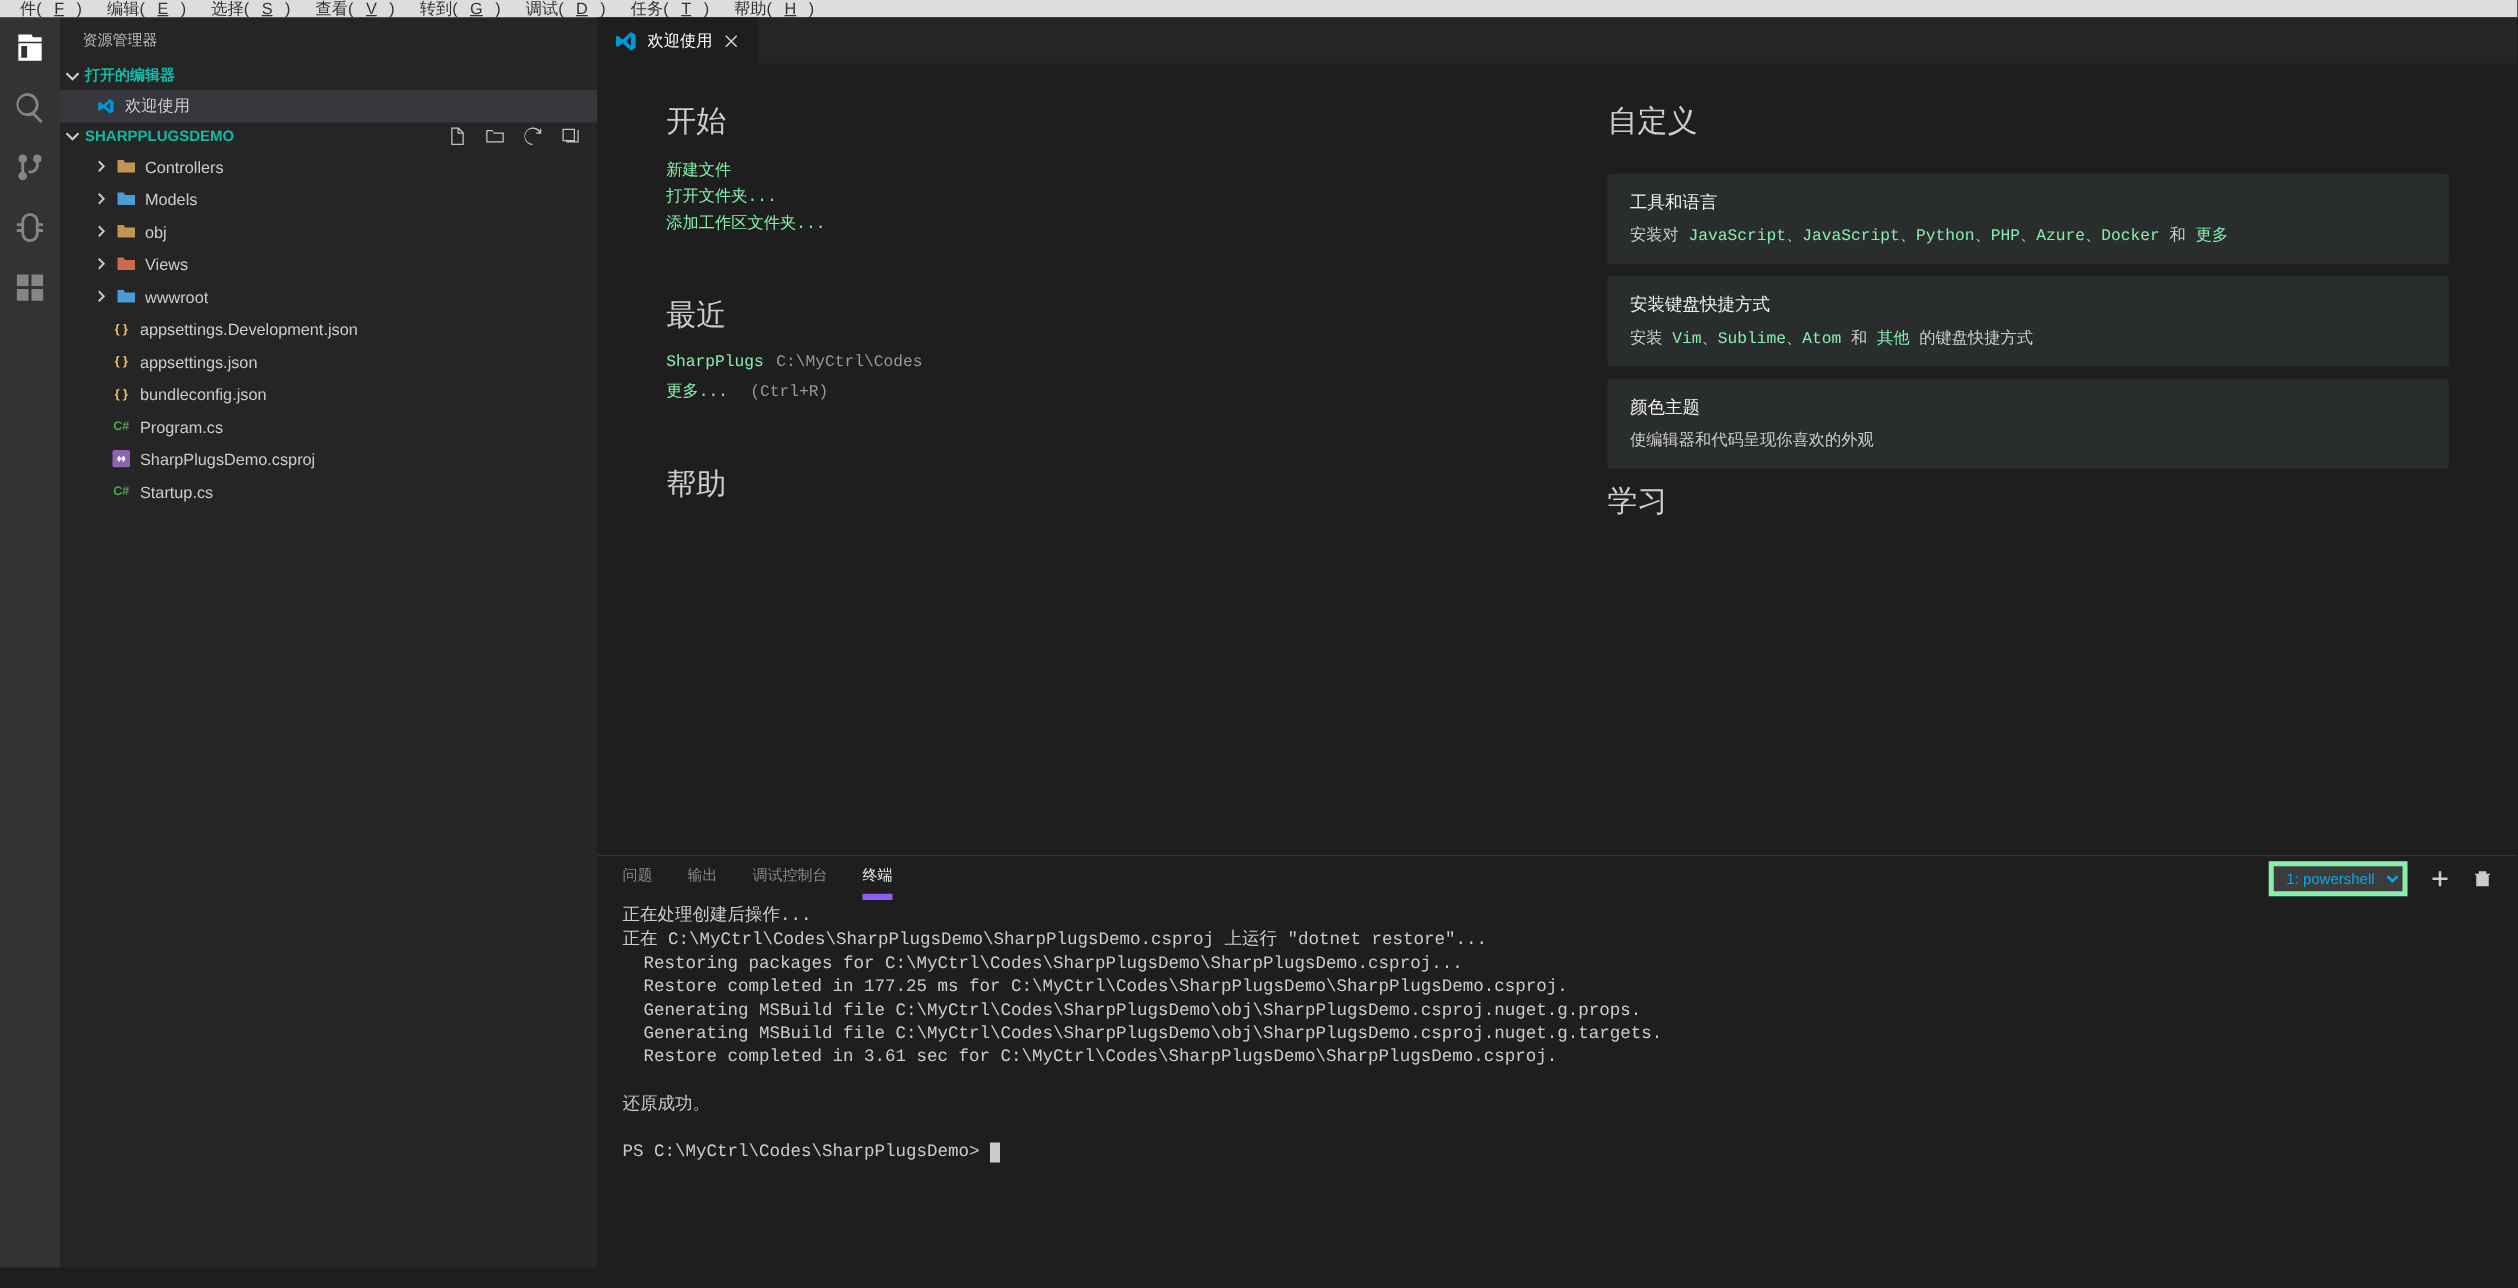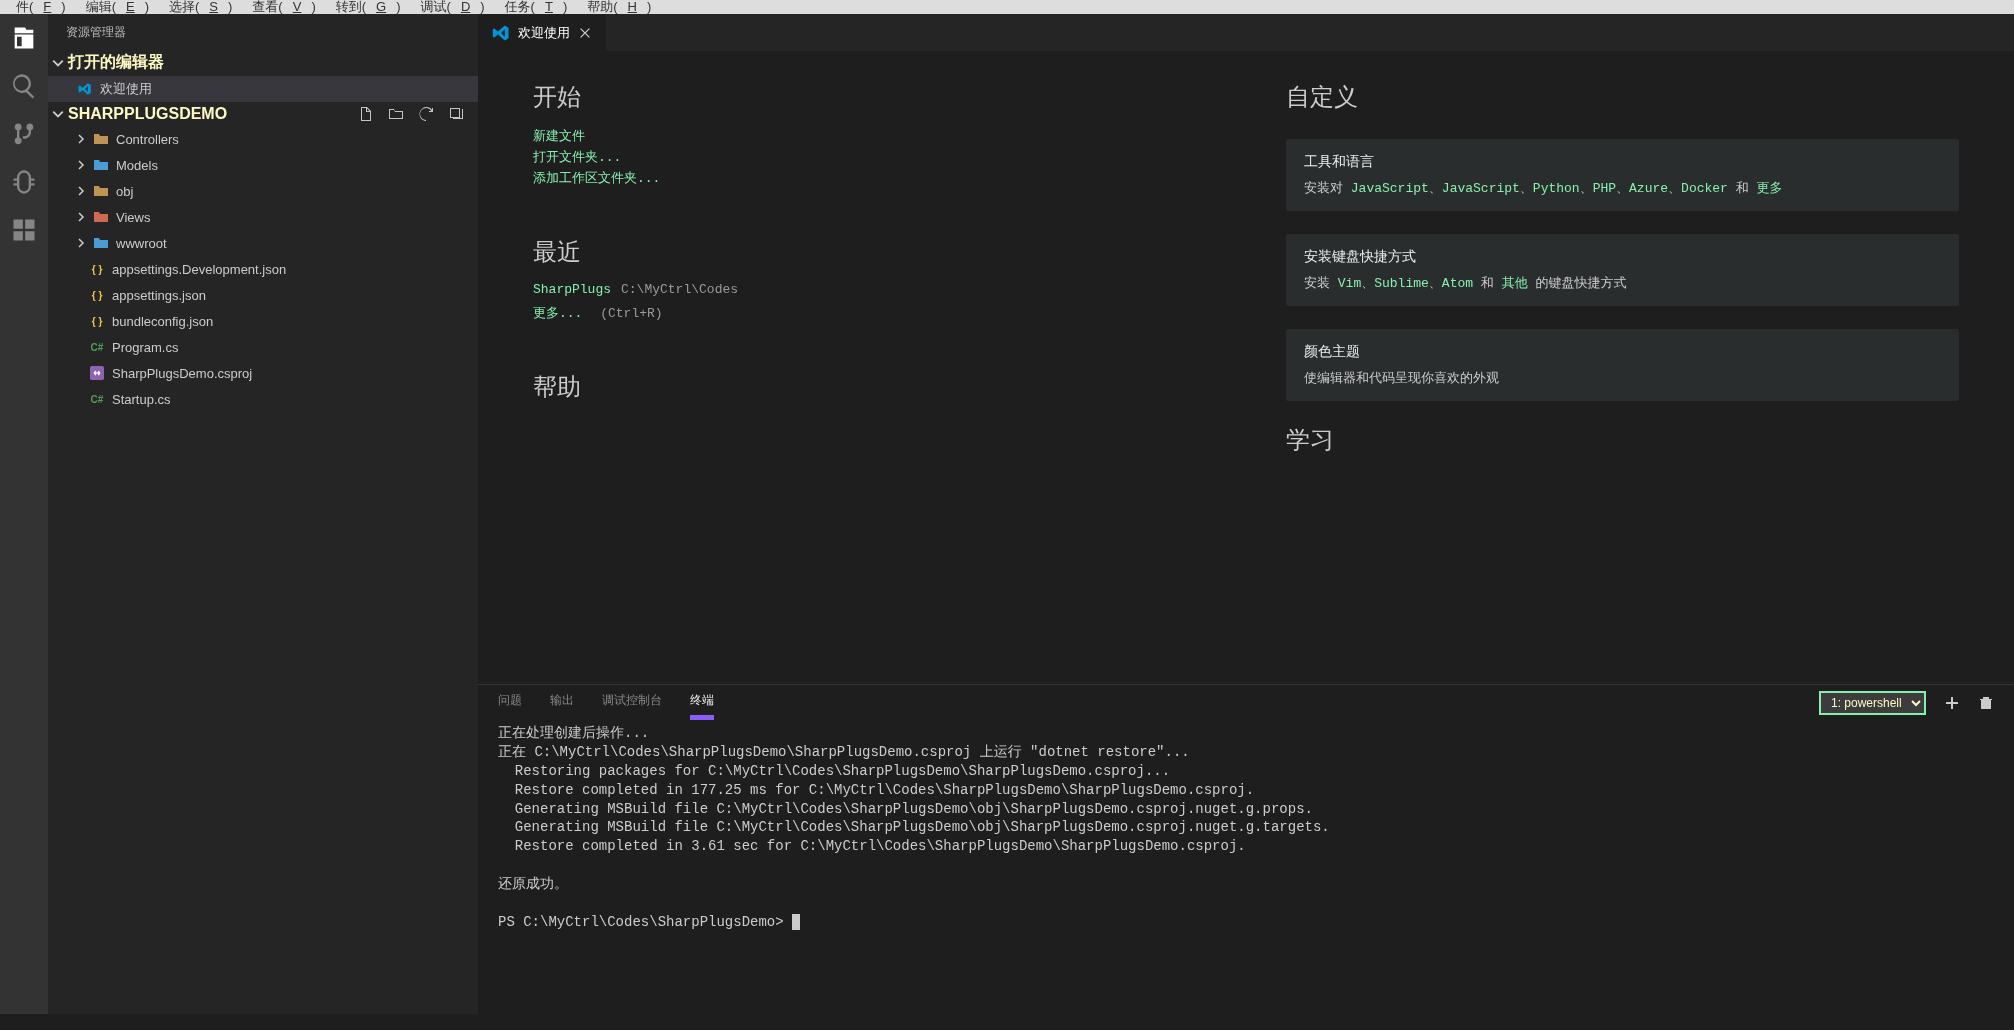--- a/index.html
+++ b/index.html
@@ -54,23 +54,23 @@
 }
 .sidebar-title {
   padding: 10px 18px 8px;
   font-size: 12px;
   color: #bbbbbb;
 }
 .section-header {
   display: flex;
   align-items: center;
   padding: 3px 4px;
-  font-size: 16px;
+  font-size: 12px;
   font-weight: 600;
-  color: #fef9c3;
+  color: #14b8a6;
   cursor: pointer;
 }
 .section-header .chev {
   width: 12px; height: 12px;
   margin-right: 4px;
 }
 .section-header .actions {
   margin-left: auto;
   display: flex;
   gap: 14px;
@@ -155,21 +155,21 @@
   cursor: pointer;
   display: inline-block;
   margin-bottom: 3px;
 }
 .wsection { margin-bottom: 46px; }
 .recent-row { margin-bottom: 4px; }
 .recent-row .path { color: #999; margin-left: 10px; }
 .custom-item {
   background: #2a2d2e;
   padding: 14px 18px;
-  margin-bottom: 23px;
+  margin-bottom: 10px;
   border-radius: 2px;
 }
 .custom-item .title {
   font-size: 14px;
   color: #eee;
   margin-bottom: 8px;
 }
 .custom-item .body { color: #ccc; }
 .custom-item .body .link { margin-bottom: 0; }
 
@@ -197,22 +197,22 @@
   border-bottom: 5px solid #8b5cf6;
 }
 .panel-tabs .right {
   margin-left: auto;
   display: flex;
   align-items: center;
   gap: 18px;
 }
 .panel-tabs select {
   background: #3c3c3c;
-  color: #fef9c3;
-  border: 2px solid #86efac;
+  color: #0ea5e9;
+  border: 4px solid #86efac;
   padding: 2px 6px;
   font-size: 12px;
 }
 .panel-tabs .picon { width: 16px; height: 16px; fill: #ccc; cursor: pointer; }
 
 .terminal {
   flex: 1;
   padding: 4px 20px;
   font-family: Consolas, "Courier New", monospace;
   font-size: 14px;

